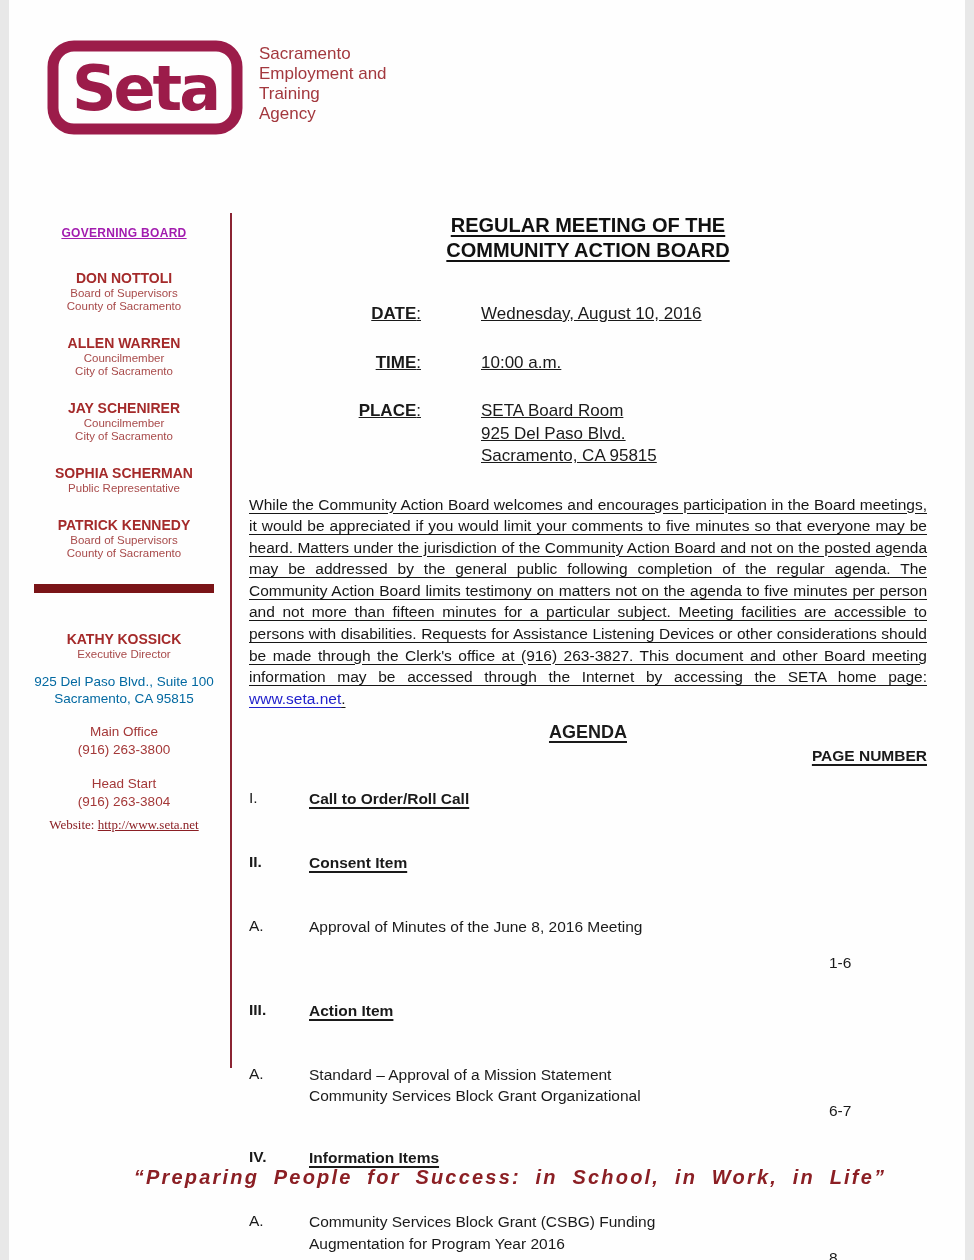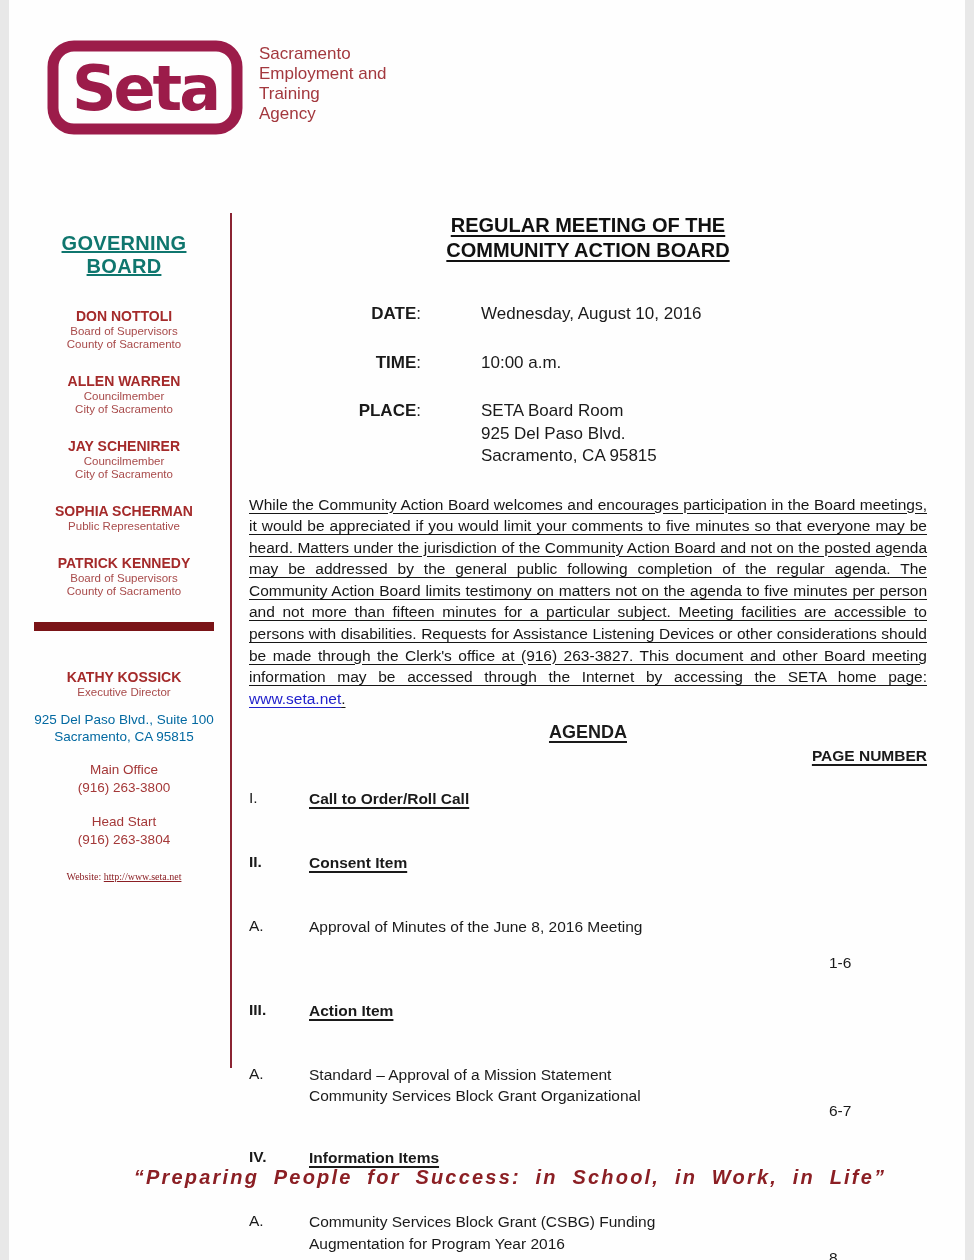--- a/index.html
+++ b/index.html
@@ -12,46 +12,46 @@
   .masthead{position:absolute;left:38px;top:40px;}
   .org-name{
     position:absolute;left:250px;top:44px;
     font-size:17px;line-height:20px;color:#a3383e;
   }
   
   .sidebar{
     position:absolute;left:16px;top:220px;width:198px;text-align:center;
   }
   .sb-heading{
-    font-size:20px;font-weight:bold;color:#0f766e;
-    text-decoration:underline;letter-spacing:.3px;margin:12px 0 30px 0;
+    font-size:12px;font-weight:bold;color:#a21caf;
+    text-decoration:underline;letter-spacing:.3px;margin:6px 0 30px 0;
   }
   .member{margin-bottom:22px;}
   .member-name{font-size:14px;font-weight:bold;color:#a42a2a;line-height:17px;}
   .member-line{font-size:11.5px;color:#a84a4a;line-height:13px;}
   .sb-bar{height:9px;background:#7a1417;width:180px;margin:24px auto 38px auto;}
   .director-name{font-size:14px;font-weight:bold;color:#a42a2a;line-height:17px;}
   .director-title{font-size:11.5px;color:#a84a4a;line-height:13px;}
   .sb-address{margin-top:12px;font-size:13.5px;color:#0369a1;line-height:17px;}
   .sb-contact{margin-top:16px;font-size:13.5px;color:#a43838;line-height:18px;}
   .sb-website{
-    margin-top:22px;font-family:"Liberation Serif","DejaVu Serif",serif;
-    font-size:10px;color:#8b1f24;
+    margin-top:6px;font-family:"Liberation Serif","DejaVu Serif",serif;
+    font-size:13px;color:#8b1f24;
   }
   .sb-website a{color:#8b1f24;text-decoration:underline;}
   .vrule{position:absolute;left:221px;top:213px;width:2px;height:855px;background:#8b2433;}
   
   .main{position:absolute;left:240px;top:205px;width:678px;}
   .title{margin:8px 0 0 0;text-align:center;}
   .title div{
     font-size:20px;font-weight:bold;line-height:25px;color:#111;
     text-decoration:underline;text-decoration-thickness:2px;text-underline-offset:3px;text-align:center;
   }
   .info{margin-top:40px;}
-  .info-row{display:flex;margin-bottom:26px;}
+  .info-row{display:flex;margin-bottom:26px;text-decoration:underline;}
   .info-label{width:172px;text-align:right;font-size:17px;font-weight:bold;line-height:22px;}
   .info-label .colon{font-weight:normal;}
   .info-value{padding-left:60px;font-size:17px;line-height:22.5px;}
   .notice{
     margin:16px 0 0 0;font-size:15.5px;line-height:21.6px;text-align:justify;
     text-decoration:underline;text-underline-offset:3px;color:#161616;
   }
   .notice a{color:#2222cc;text-decoration:underline;}
   .agenda-heading{
     margin:13px 0 0 0;text-align:center;font-size:18px;font-weight:bold;

